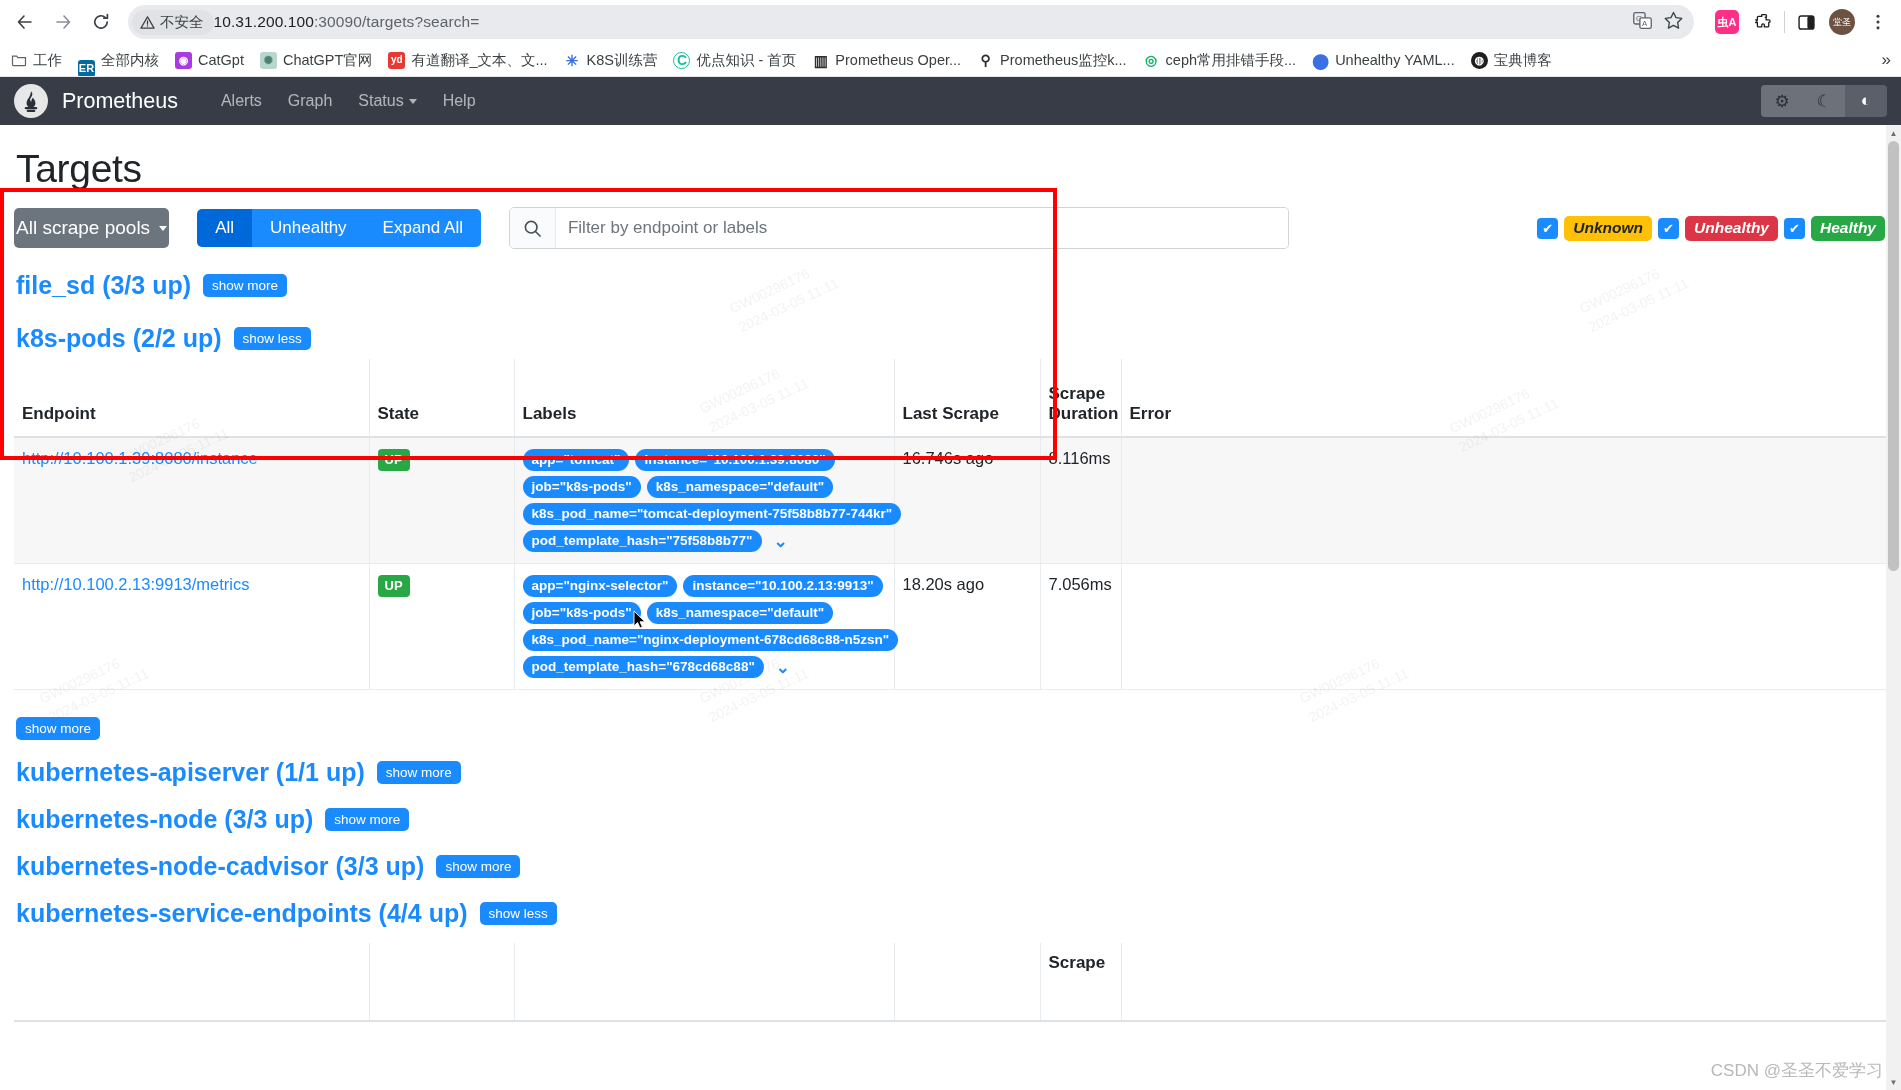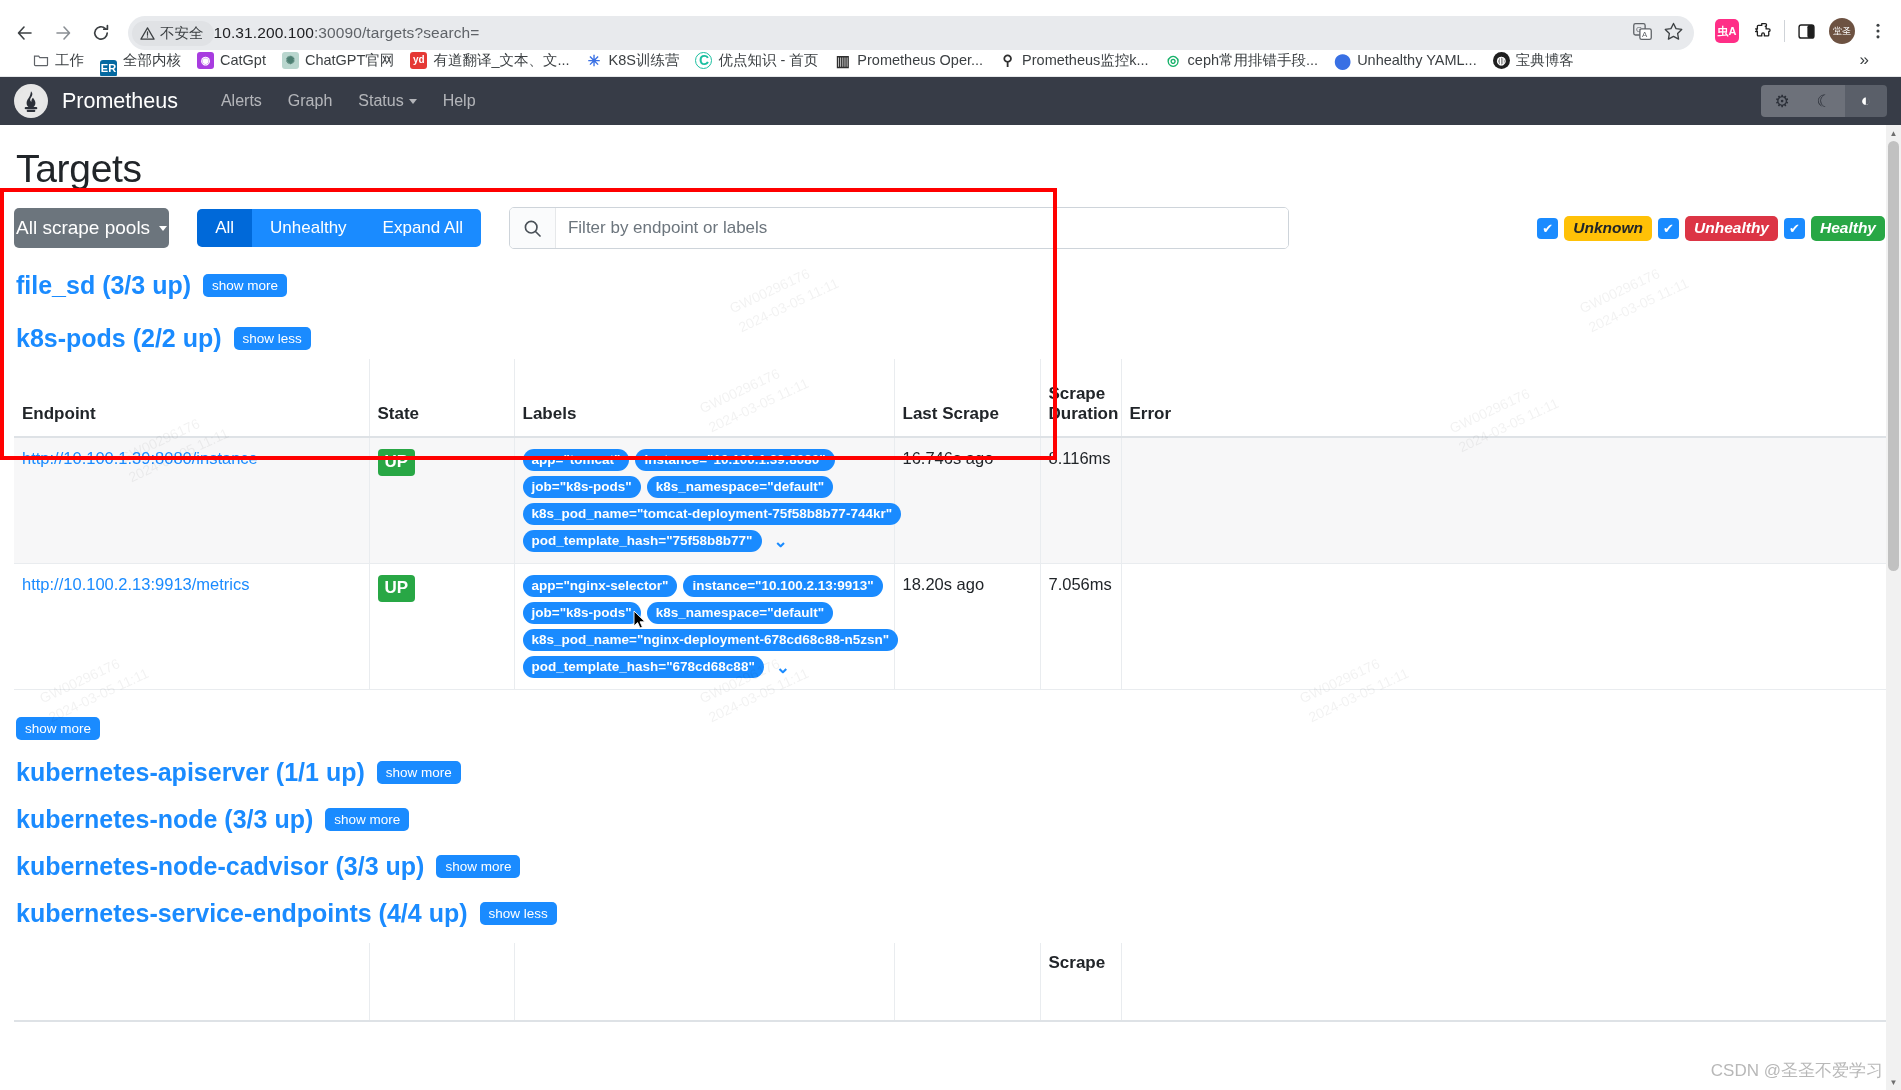--- a/index.html
+++ b/index.html
@@ -8,22 +8,22 @@
     font-family: "Liberation Sans", sans-serif;
     background: #ffffff;
     overflow: hidden;
   }
 
   
   .browser-top {
     height: 44px;
     background: #ffffff;
     display: flex;
-    align-items: flex-start;
-    padding: 16px 8px;
+    align-items: center;
+    padding: 4px 8px;
     gap: 4px;
   }
   .nav-btn {
     width: 34px; height: 34px;
     display: flex; align-items: center; justify-content: center;
     border-radius: 50%;
     color: #3c4043;
     font-size: 20px;
     flex: 0 0 auto;
   }
@@ -78,21 +78,21 @@
     display: flex; align-items: center; justify-content: center;
   }
   .vdivider { width: 1px; height: 22px; background: #cfd3d8; }
 
   
   .bookmarks {
     height: 33px;
     background: #ffffff;
     display: flex;
     align-items: center;
-    padding: 0 24px;
+    padding: 0 2px;
     gap: 0px;
     border-bottom: 1px solid #e6e8ea;
     overflow: hidden;
     white-space: nowrap;
     text-align: center;
   }
   .bm {
     display: flex; align-items: center; gap: 6px;
     padding: 4px 8px;
     border-radius: 4px;
@@ -309,21 +309,21 @@
     color: #212529;
     border-bottom: 1px solid #e9ecef;
     border-right: 1px solid #e9ecef;
   }
   table.targets td:last-child { border-right: 0; }
   table.targets tr.striped td { background: #f7f7f8; }
   .ep-link { color: #1a8bff; font-size: 16.5px; word-break: break-all; }
   .badge-up {
     background: #28a745;
     color: #fff;
-    font-size: 17px;
+    font-size: 13px;
     font-weight: bold;
     border-radius: 4px;
     padding: 3px 7px 4px;
     display: inline-block;
   }
   .labels-cell { display: flex; flex-wrap: wrap; gap: 5px 6px; align-items: center; }
   .lbl {
     background: #1a8bff;
     color: #fff;
     font-size: 13.5px;

